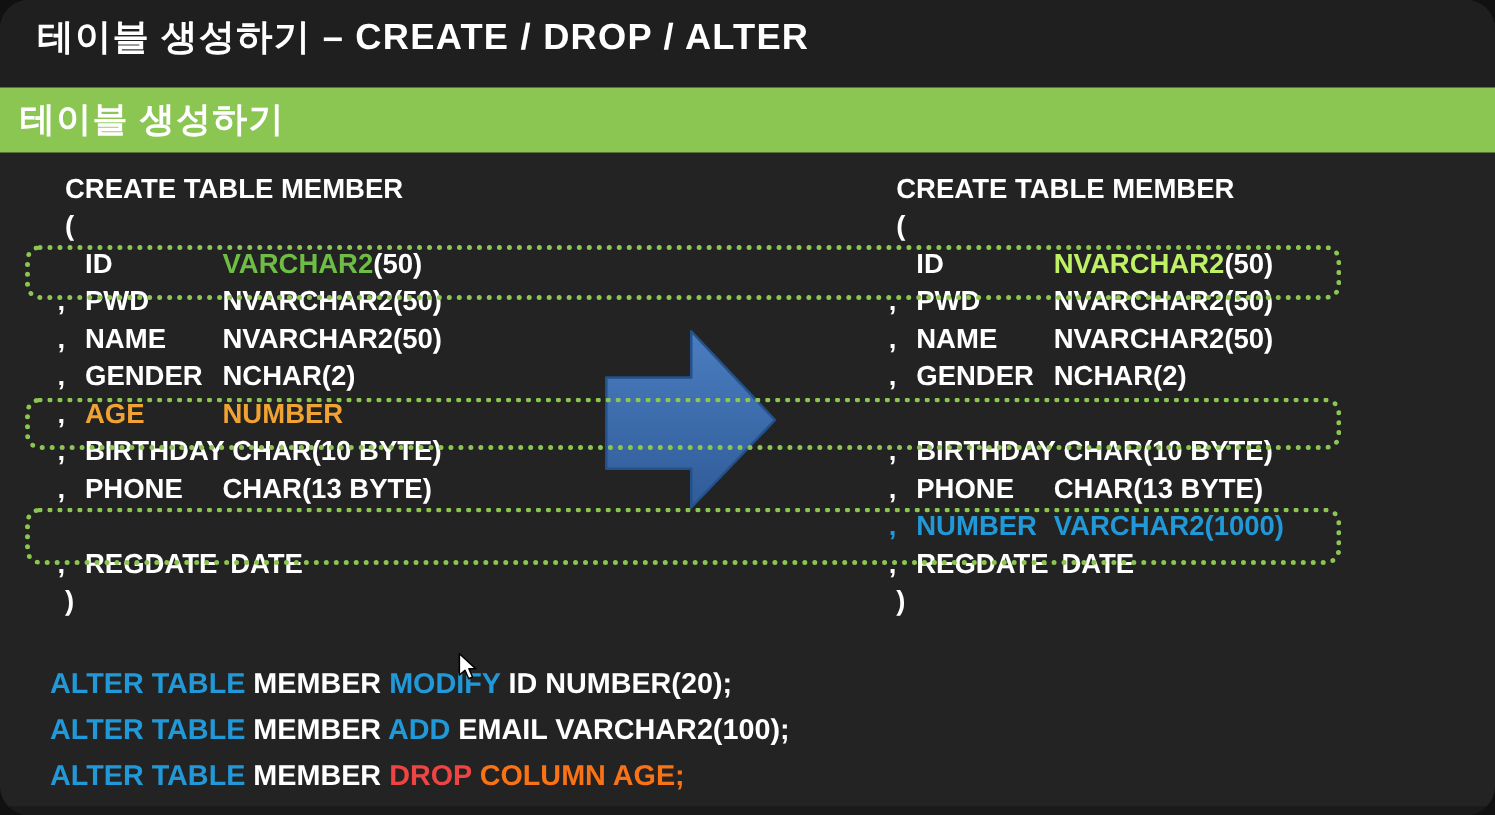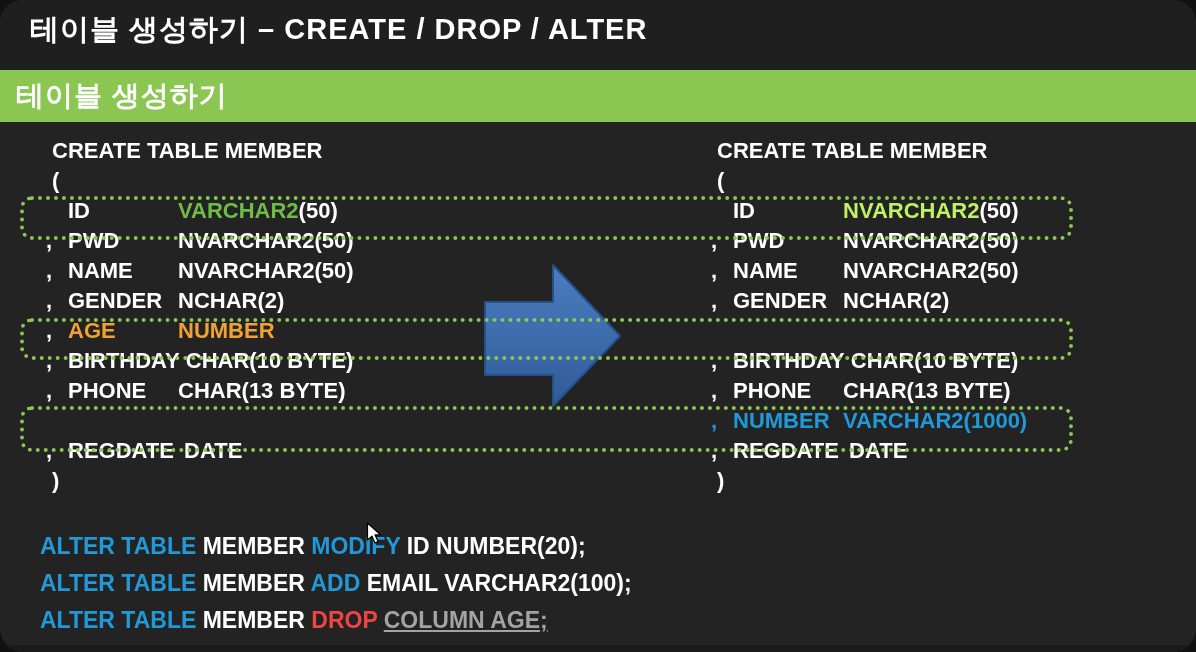--- a/index.html
+++ b/index.html
@@ -102,21 +102,21 @@
     <polygon points="2,40 70,40 70,3 137,74 70,144 70,113 2,113" fill="url(#ag)" stroke="#24508C" stroke-width="2" stroke-linejoin="round"></polygon>
   </svg>
 
   <div class="hl-box" id="hl-id"></div>
   <div class="hl-box" id="hl-age"></div>
   <div class="hl-box" id="hl-email"></div>
 
   <div class="alter-block" id="alter-block">
       <div class="alter-line"><span style="color: rgb(33, 153, 216);">ALTER TABLE </span><span style="color: rgb(255, 255, 255);">MEMBER </span><span style="color: rgb(33, 153, 216);">MODIFY </span><span style="color: rgb(255, 255, 255);">ID NUMBER(20);</span></div>
       <div class="alter-line"><span style="color: rgb(33, 153, 216);">ALTER TABLE </span><span style="color: rgb(255, 255, 255);">MEMBER </span><span style="color: rgb(33, 153, 216);">ADD </span><span style="color: rgb(255, 255, 255);">EMAIL VARCHAR2(100);</span></div>
-      <div class="alter-line"><span style="color: rgb(33, 153, 216);">ALTER TABLE </span><span style="color: rgb(255, 255, 255);">MEMBER </span><span style="color: #ef4444;">DROP </span><span style="color: #a3a3a3; text-decoration: underline;">COLUMN AGE;</span></div>
+      <div class="alter-line"><span style="color: rgb(33, 153, 216);">ALTER TABLE </span><span style="color: rgb(255, 255, 255);">MEMBER </span><span style="color: #ef4444;">DROP </span><span style="color: #f97316;">COLUMN AGE;</span></div>
     </div>
 
   <svg class="cursor-svg" width="16" height="23" viewBox="0 0 16 23">
     <polygon points="1.5,1 1.5,18 6,14.2 9,21 12,19.6 9.1,12.9 14.5,12.9" fill="#ffffff" stroke="#000000" stroke-width="1.2" stroke-linejoin="round"></polygon>
   </svg>
 
   <div class="bottom-strip"></div>
 </div>
 
 </body></html>

